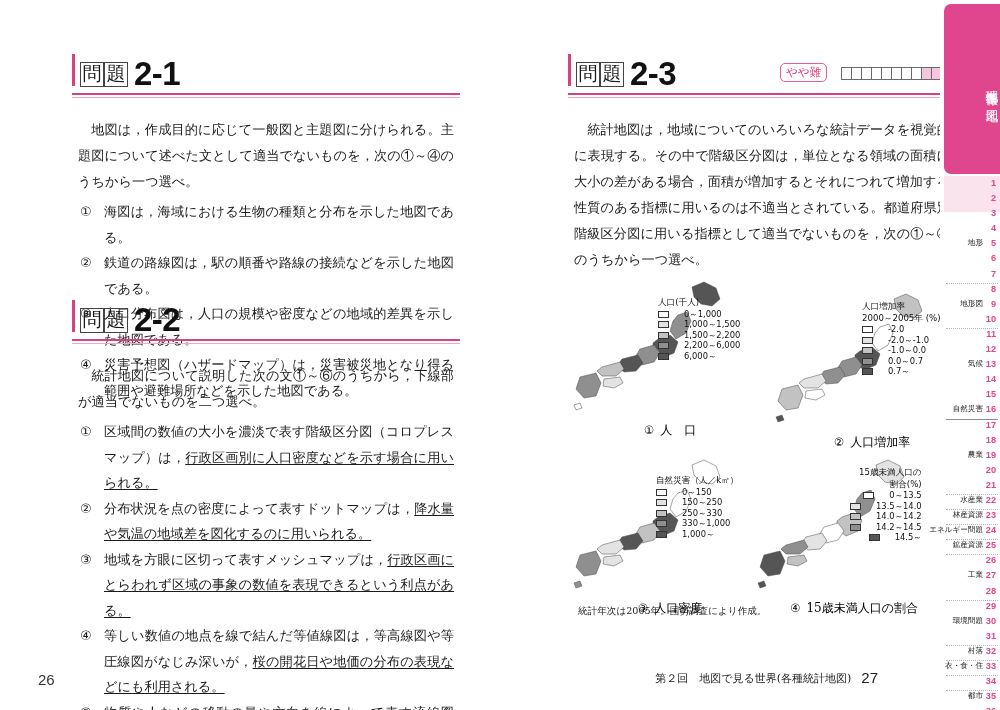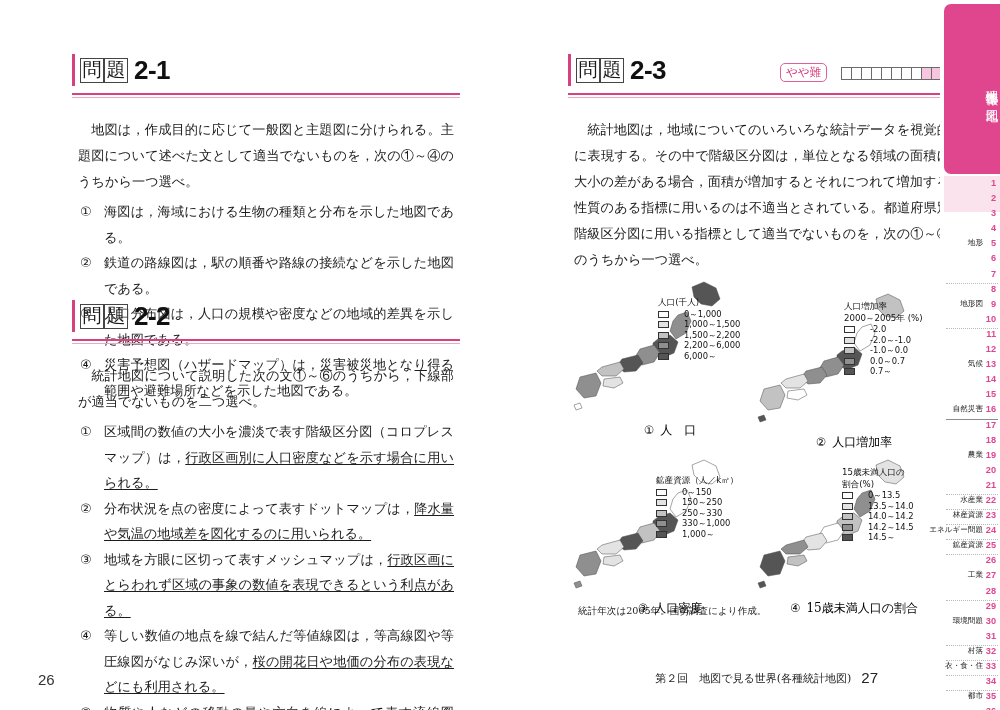--- a/index.html
+++ b/index.html
@@ -31,21 +31,21 @@
     background: #d6417f;
   }
   .kanji-box {
     display: inline-block; border: 1.6px solid #444; color:#1a1a1a;
     font-size: 19px; line-height: 21px; width: 24px; height: 25px;
     text-align: center; vertical-align: middle;
     font-family: "DejaVu Serif", serif;
   }
   .prob-num {
     display: inline-block; vertical-align: middle;
-    font-size: 26px; font-weight: bold; letter-spacing: -0.5px;
+    font-size: 33px; font-weight: bold; letter-spacing: -0.5px;
     color: #111; margin-left: 6px;
     font-family: "Liberation Sans", sans-serif;
   }
   .head-left { position: absolute; left: 8px; top: 3px; }
   .head-right { position: absolute; right: 2px; top: 10px; white-space: nowrap; }
 
   .diff-badge {
     display: inline-block; border: 1.3px solid #e0609a; border-radius: 5px;
     color: #d6417f; background:#fff;
     font-size: 11.5px; padding: 2px 5px 3px 5px; line-height: 12px;
@@ -249,21 +249,21 @@
             <span class="ttl">人口(千人)</span>
             <span class="row"><span class="sw" style="background:#ffffff"></span><span class="lb">0～1,000</span></span>
             <span class="row"><span class="sw" style="background:#e3e3e3"></span><span class="lb">1,000～1,500</span></span>
             <span class="row"><span class="sw" style="background:#c2c2c2"></span><span class="lb">1,500～2,200</span></span>
             <span class="row"><span class="sw" style="background:#8f8f8f"></span><span class="lb">2,200～6,000</span></span>
             <span class="row"><span class="sw" style="background:#555555"></span><span class="lb">6,000～</span></span>
           </div>
           <div class="map-cap"><span class="mk">①</span><span>人　口</span></div>
         </div>
 
-        <div class="map-cell" style="left:186px; top:12px;">
+        <div class="map-cell" style="left:204px; top:12px;">
           <svg class="canvas" viewBox="0 0 200 135">
             <g stroke="#4a4a4a" stroke-width="0.5">
               <path d="M122 8 L134 3 L146 9 L150 20 L142 27 L131 25 L124 18 Z" fill="#c2c2c2"></path>
               <path d="M108 36 L117 33 L121 42 L116 54 L106 60 L100 52 L103 42 Z" fill="#ffffff"></path>
               <path d="M88 60 L100 56 L108 63 L104 74 L92 79 L83 72 L83 64 Z" fill="#555555"></path>
               <path d="M70 70 L84 66 L90 74 L84 83 L72 86 L64 80 Z" fill="#8f8f8f"></path>
               <path d="M52 80 L68 76 L73 84 L66 92 L54 93 L47 87 Z" fill="#8f8f8f"></path>
               <path d="M32 88 L50 83 L54 90 L46 97 L32 97 L27 92 Z" fill="#e3e3e3"></path>
               <path d="M34 100 L50 98 L53 104 L44 109 L33 107 Z" fill="#ffffff"></path>
               <path d="M10 98 L26 94 L31 104 L26 117 L14 119 L6 110 Z" fill="#c2c2c2"></path>
@@ -290,21 +290,21 @@
               <path d="M88 60 L100 56 L108 63 L104 74 L92 79 L83 72 L83 64 Z" fill="#555555"></path>
               <path d="M70 70 L84 66 L90 74 L84 83 L72 86 L64 80 Z" fill="#c2c2c2"></path>
               <path d="M52 80 L68 76 L73 84 L66 92 L54 93 L47 87 Z" fill="#555555"></path>
               <path d="M32 88 L50 83 L54 90 L46 97 L32 97 L27 92 Z" fill="#e3e3e3"></path>
               <path d="M34 100 L50 98 L53 104 L44 109 L33 107 Z" fill="#e3e3e3"></path>
               <path d="M10 98 L26 94 L31 104 L26 117 L14 119 L6 110 Z" fill="#8f8f8f"></path>
               <path d="M4 126 L10 124 L12 129 L6 131 Z" fill="#8f8f8f"></path>
             </g>
           </svg>
           <div class="legend" style="left:86px; top:18px;">
-            <span class="ttl">鉱産資源（人／k㎡）</span>
+            <span class="ttl">自然災害（人／k㎡）</span>
             <span class="row"><span class="sw" style="background:#ffffff"></span><span class="lb">0～150</span></span>
             <span class="row"><span class="sw" style="background:#e3e3e3"></span><span class="lb">150～250</span></span>
             <span class="row"><span class="sw" style="background:#c2c2c2"></span><span class="lb">250～330</span></span>
             <span class="row"><span class="sw" style="background:#8f8f8f"></span><span class="lb">330～1,000</span></span>
             <span class="row"><span class="sw" style="background:#555555"></span><span class="lb">1,000～</span></span>
           </div>
           <div class="map-cap"><span class="mk">③</span><span>人口密度</span></div>
         </div>
 
         <div class="map-cell" style="left:186px; top:178px;">
@@ -314,21 +314,21 @@
               <path d="M108 36 L117 33 L121 42 L116 54 L106 60 L100 52 L103 42 Z" fill="#8f8f8f"></path>
               <path d="M88 60 L100 56 L108 63 L104 74 L92 79 L83 72 L83 64 Z" fill="#c2c2c2"></path>
               <path d="M70 70 L84 66 L90 74 L84 83 L72 86 L64 80 Z" fill="#ffffff"></path>
               <path d="M52 80 L68 76 L73 84 L66 92 L54 93 L47 87 Z" fill="#e3e3e3"></path>
               <path d="M32 88 L50 83 L54 90 L46 97 L32 97 L27 92 Z" fill="#8f8f8f"></path>
               <path d="M34 100 L50 98 L53 104 L44 109 L33 107 Z" fill="#c2c2c2"></path>
               <path d="M10 98 L26 94 L31 104 L26 117 L14 119 L6 110 Z" fill="#555555"></path>
               <path d="M4 126 L10 124 L12 129 L6 131 Z" fill="#555555"></path>
             </g>
           </svg>
-          <div class="legend" style="left:88px; top:10px;">
+          <div class="legend" style="left:96px; top:10px;text-align:right;">
             <span class="ttl">15歳未満人口の</span>
             <span class="ttl">割合(%)</span>
             <span class="row"><span class="sw" style="background:#ffffff"></span><span class="lb">0～13.5</span></span>
             <span class="row"><span class="sw" style="background:#e3e3e3"></span><span class="lb">13.5～14.0</span></span>
             <span class="row"><span class="sw" style="background:#c2c2c2"></span><span class="lb">14.0～14.2</span></span>
             <span class="row"><span class="sw" style="background:#8f8f8f"></span><span class="lb">14.2～14.5</span></span>
             <span class="row"><span class="sw" style="background:#555555"></span><span class="lb">14.5～</span></span>
           </div>
           <div class="map-cap"><span class="mk">④</span><span>15歳未満人口の割合</span></div>
         </div>

